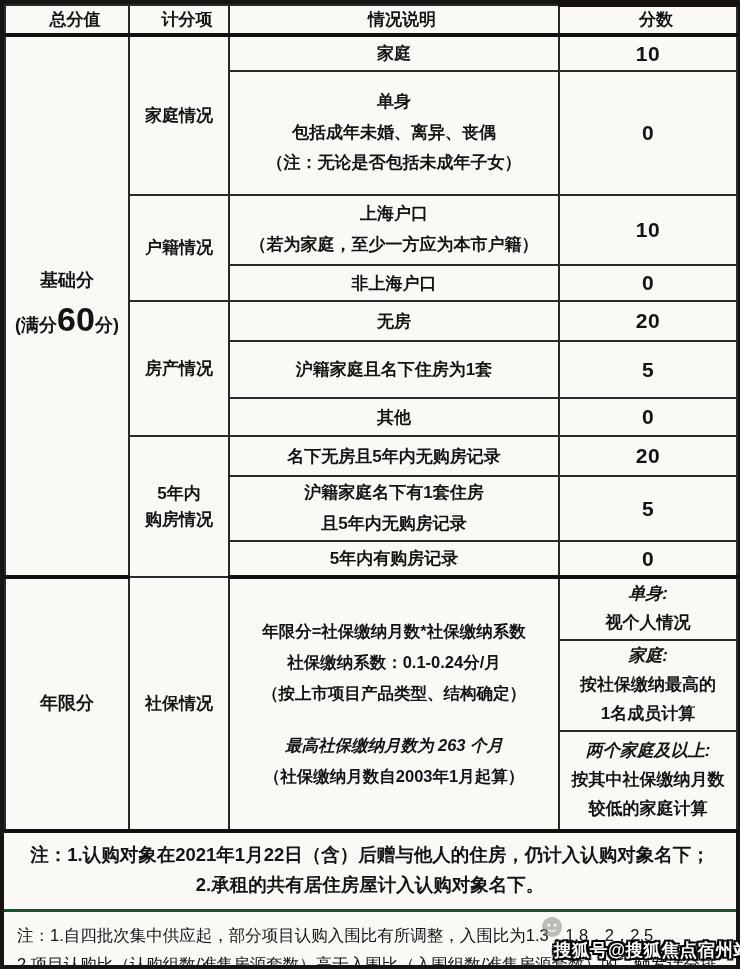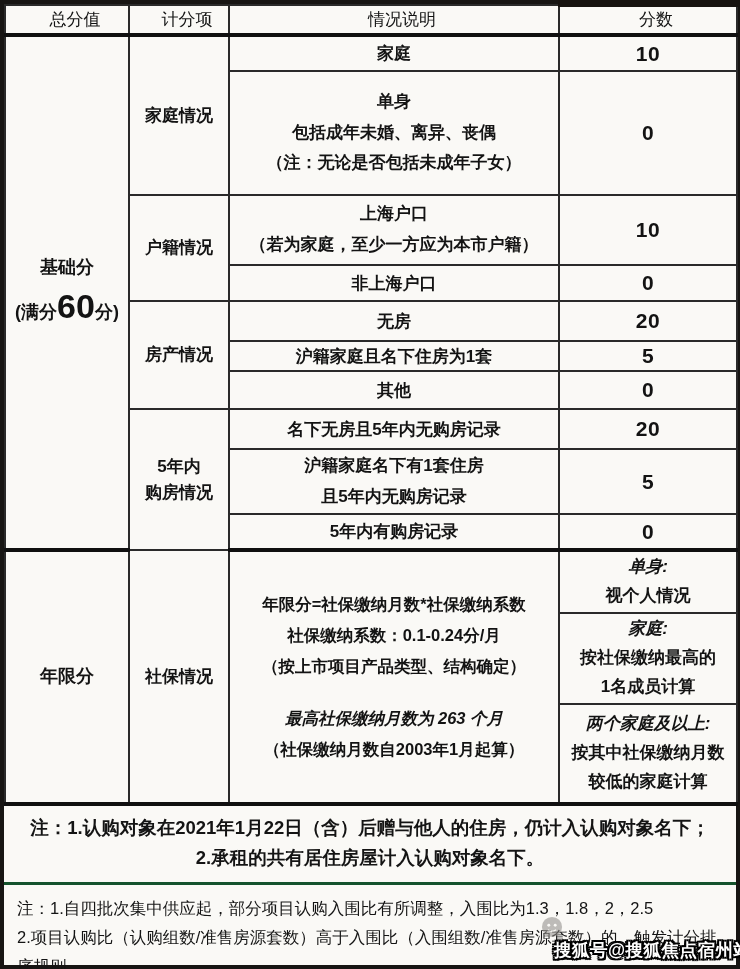--- a/index.html
+++ b/index.html
@@ -24,42 +24,42 @@
     width:100%;border-collapse:collapse;table-layout:fixed;
   }
   col.c1{width:124px}col.c2{width:100px}col.c3{width:330px}col.c4{width:178px}
   th,td{
     border:2px solid #2a2a2a;
     text-align:center;vertical-align:middle;
     padding:1px 4px;box-sizing:border-box;
     color:#131313;
   }
   thead th{
-    height:30px;font-size:17px;font-weight:400;
+    height:30px;font-size:17px;font-weight:700;
     border-bottom:4px solid #101010;
     padding-left:20px;
   }
   .desc{font-size:17px;font-weight:600;}
   .lines{line-height:1.8;font-size:17px;font-weight:600;}
   .score-num{font-size:21px;font-weight:800;letter-spacing:.5px;}
   .total-cell{font-weight:800;font-size:18px;line-height:1.5;}
   .total-cell .bignum{font-size:34px;font-weight:800;margin-top:40px;}
   .item-cell{font-size:17px;font-weight:600;line-height:1.5;}
   .thickb{border-bottom:4px solid #101010 !important;}
   .formula{font-size:16.5px;font-weight:600;line-height:1.9;}
   .formula .gap{margin-top:20px;font-style:italic;}
   .ycell{font-size:17px;line-height:1.7;}
   .ycell .ylabel{font-weight:800;font-style:italic;}
   .ycell .ytext{font-weight:600;}
   .h-r1 td{height:36px}
   .h-r2 td{height:124px}
   .h-r3 td{height:70px}
   .h-r4 td{height:36px}
   .h-r5 td{height:40px}
-  .h-r6 td{height:30px}
+  .h-r6 td{height:57px}
   .h-r7 td{height:38px}
   .h-r8 td{height:40px}
   .h-r9 td{height:52px}
   .h-r10 td{height:36px}
   .h-r11 td{height:60px}
   .h-r12 td{height:85px}
   .h-r13 td{height:100px}
   .note-bold{
     border-bottom:3px solid #14532d;
     text-align:center;font-weight:800;font-size:18.5px;

